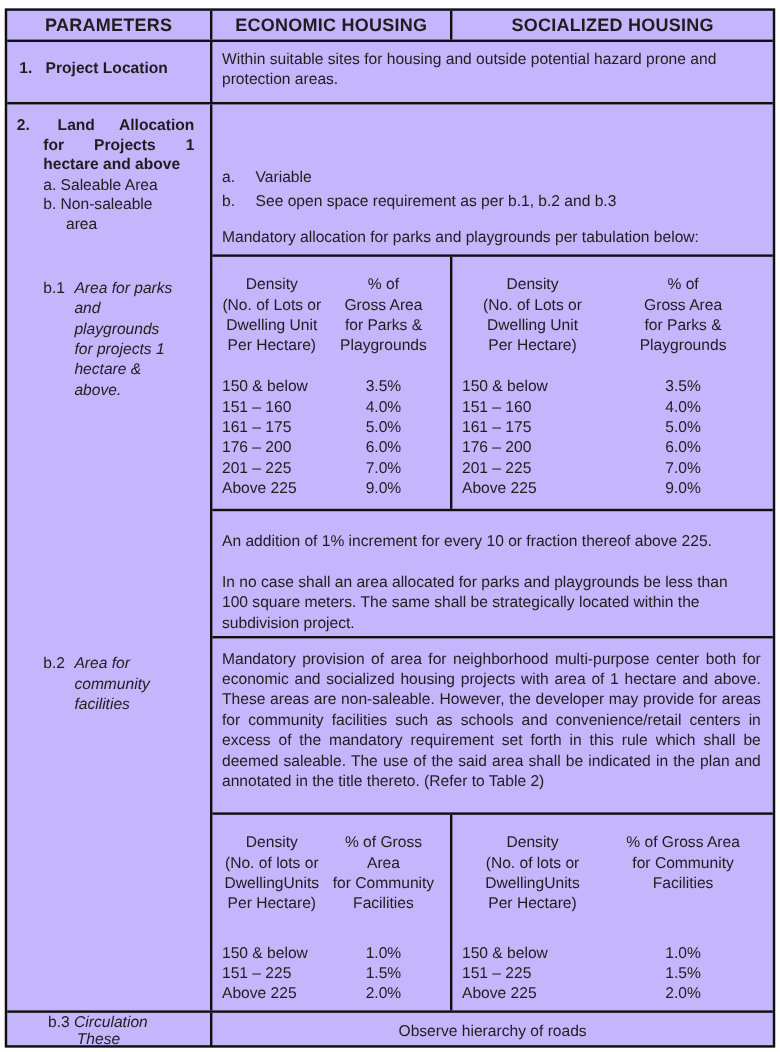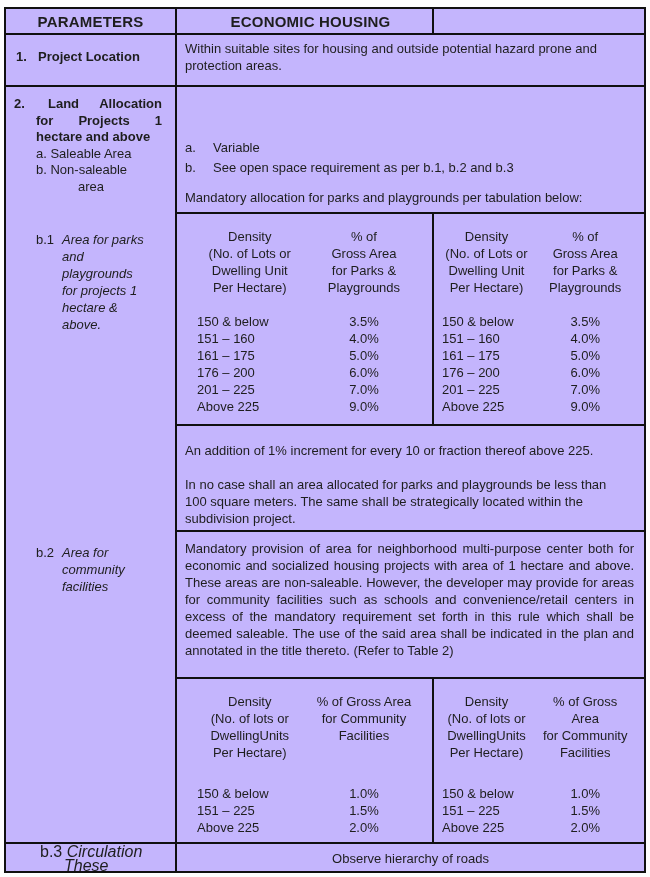--- a/index.html
+++ b/index.html
@@ -16,21 +16,21 @@
     font-size:13px; line-height:17px; background:#c4b5fd;
   }
   .row { display:flex; }
   .bb { border-bottom:2px solid #101010; }
   .br { border-right:2px solid #101010; }
   .b { font-weight:bold; }
   .i { font-style:italic; }
 
   
   .c-param  { width:171px; flex:none; }
-  .c-econ   { width:245px; flex:none;margin-left:12px; }
+  .c-econ   { width:200px; flex:none; }
   .c-social { flex:1; }
   .c-span   { flex:1; }
 
   
   .hdr { height:26px; flex:none; }
   .hcell {
     display:flex; align-items:center; justify-content:center;
     font-weight:bold; font-size:15px; letter-spacing:.2px;
   }
 
@@ -45,21 +45,21 @@
   .row2 { height:757px; flex:none; }
   .relcell { position:relative; }
   .rcol { flex:1; display:flex; flex-direction:column; }
 
   .heading { position:absolute; top:9px; left:8px; width:148px; line-height:16.5px; }
   .jline { text-align:justify; text-align-last:justify; }
   .h-l1 { display:flex; }
   .h-l1 .num { width:22px; flex:none; }
   .h-l1 .rest { flex:1;padding-left:12px; }
   .ind { margin-left:22px; }
-  .ind2 { margin-left:64px; }
+  .ind2 { margin-left:41px; }
 
   .plabel { position:absolute; left:30px; line-height:17px; }
   .plabel .first { display:flex; }
   .plabel .pnum { width:26px; flex:none; font-style:normal; }
   .plabel .cont { margin-left:26px; }
   #b1label { top:144px; width:130px; }
   #b2label { top:457px; width:130px; }
 
   .sec-intro { height:127px; flex:none; padding:52px 6px 0 8px; }
   .sec-intro .numline { margin-bottom:3px; }
@@ -77,33 +77,34 @@
   .t2 { width:44%; text-align:center; }
   .tspacer { height:17px; }
 
   .sec-notes { height:106px; flex:none; padding:16px 26px 0 8px; }
   .note2 { margin-top:17px; }
 
   .sec-b2p { height:147px; flex:none; padding:8px 10px 0 8px; text-align:justify; }
 
   
   .row3 { flex:1; }
-  .b3cell { padding:1px 0 0 34px; line-height:13.5px; font-size:16px; }
+  .b3cell { padding:1px 0 0 34px; line-height:13.5px; font-size:13px; }
   .b3cell .cont { margin-left:24px; }
   .centercell { display:flex; align-items:center; justify-content:center; }
 </style>
 </head>
 <body>
 
 <div class="page">
   <div class="tbl">
 
     <div class="row hdr bb">
       <div class="c-param br hcell">PARAMETERS</div>
       <div class="c-econ br hcell">ECONOMIC HOUSING</div>
+      <div class="c-social hcell">SOCIALIZED HOUSING</div>
     </div>
 
     <div class="row row1 bb">
       <div class="c-param br cell-pl">
         <div class="numline b">
           <span class="num">1.</span>
           <span>Project Location</span>
         </div>
       </div>
       <div class="c-span vcell">Within suitable sites for housing and outside potential hazard prone and protection areas.</div>

